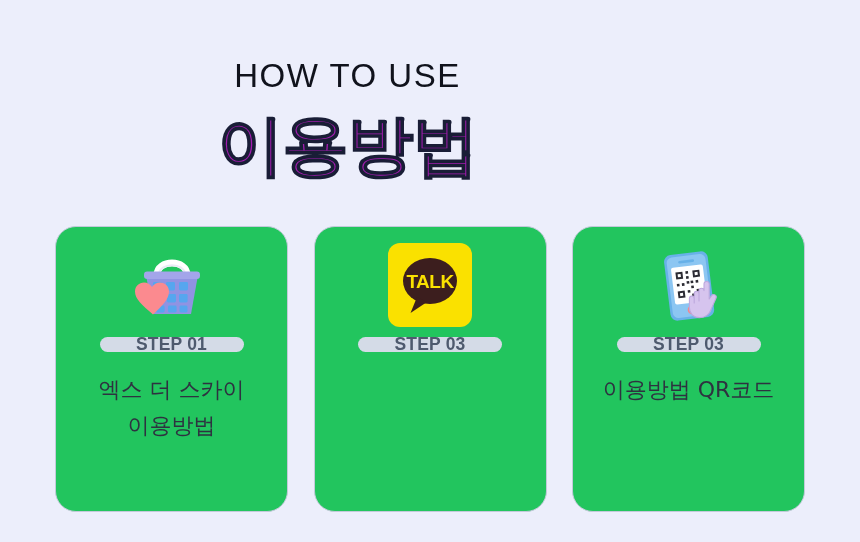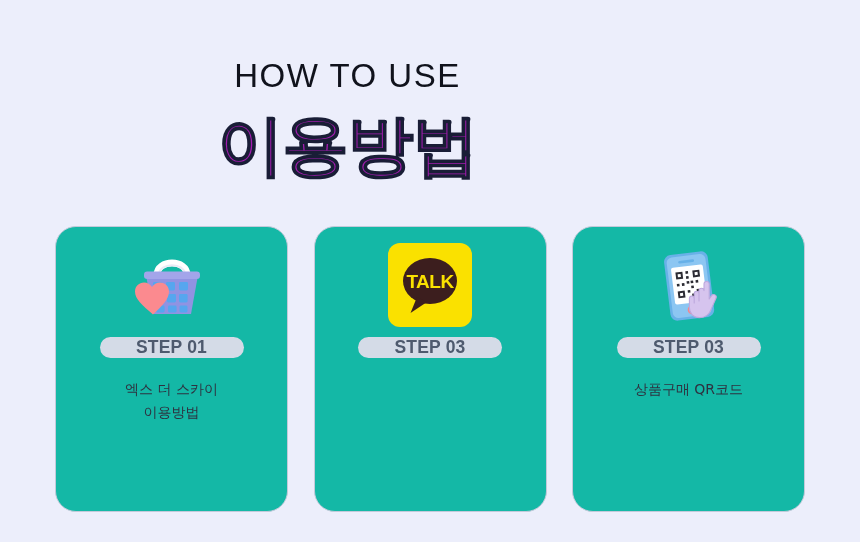--- a/index.html
+++ b/index.html
@@ -58,21 +58,21 @@
     left: 55px;
     width: 750px;
     height: 288px;
     display: flex;
     justify-content: space-between;
   }
   .step-card {
     width: 233px;
     height: 286px;
     box-sizing: border-box;
-    background: #14b8a6;
+    background: #22c55e;
     border: 1.4px solid #c3cada;
     border-radius: 21px;
     display: flex;
     flex-direction: column;
     align-items: center;
   }
 
   
   .icon-wrap {
     height: 110px;
@@ -80,39 +80,39 @@
     display: flex;
     align-items: center;
     justify-content: center;
     padding-top: 6px;
     box-sizing: border-box;
   }
 
   
   .step-badge {
     width: 144px;
-    height: 21px;
+    height: 15px;
     border-radius: 17px;
     background: #d4dbe7;
     color: #4e5a6e;
     font-size: 17.5px;
     font-weight: 700;
     letter-spacing: 0.2px;
     display: flex;
     align-items: center;
     justify-content: center;
     font-family: "Liberation Sans", "DejaVu Sans", sans-serif;
   }
 
   
   .caption {
     margin-top: 20px;
     text-align: center;
     color: #2e3240;
-    font-size: 14px;
+    font-size: 22px;
     line-height: 1.62;
     font-weight: 400;
     font-family: "DejaVu Sans", "Liberation Sans", sans-serif;
     padding: 0 6px;
     white-space: nowrap;
   }
   .caption .line2 { display: block; }
 
   svg { display: block; }
 </style>
@@ -220,18 +220,18 @@
                      L69.6 73.4 C67.8 78, 63.6 80.6, 58.6 80.6
                      C52.6 80.6, 48.4 76.6, 48.4 70.6
                      L48.4 61.4 C48.4 58.2, 53.2 58.2, 53.2 61.4
                      L53.2 66 L53.2 56.6 C53.2 53.4, 58 53.4, 58 56.6
                      L58 64 L58 53.6 C58 50.4, 63 50.4, 63 53.6 Z"></path>
           </g>
         </svg>
       </div>
       <div class="step-badge">STEP 03</div>
       <div class="caption">
-        <span>상품구매 QR코드</span>
+        <span>이용방법 QR코드</span>
       </div>
     </div>
 
   </div>
 </div>
 
 </body></html>

